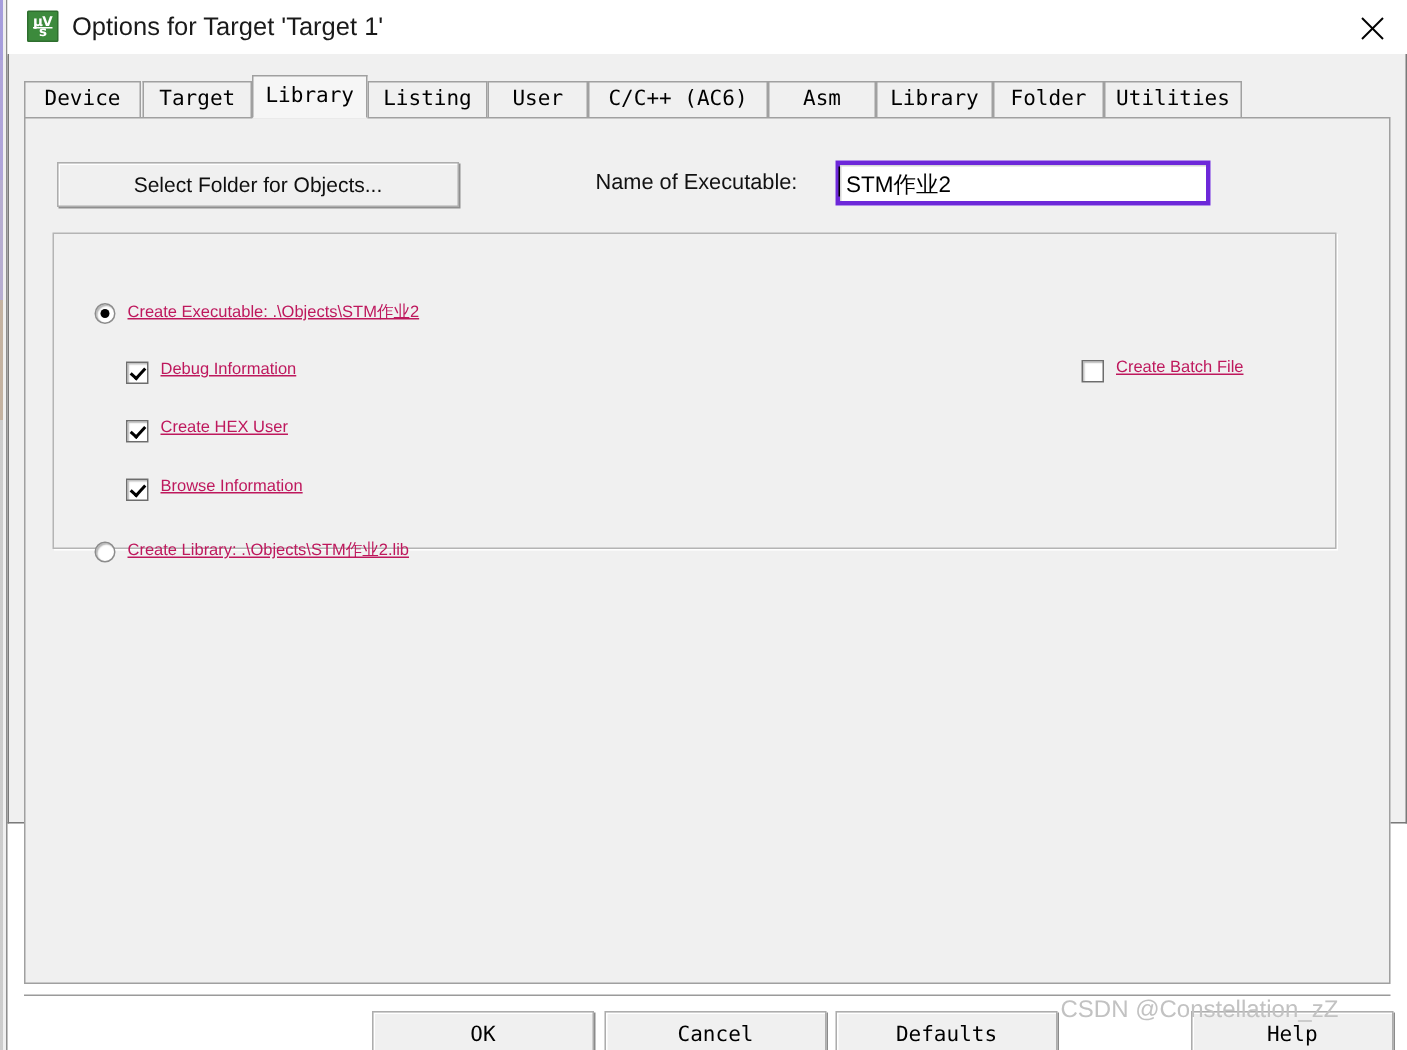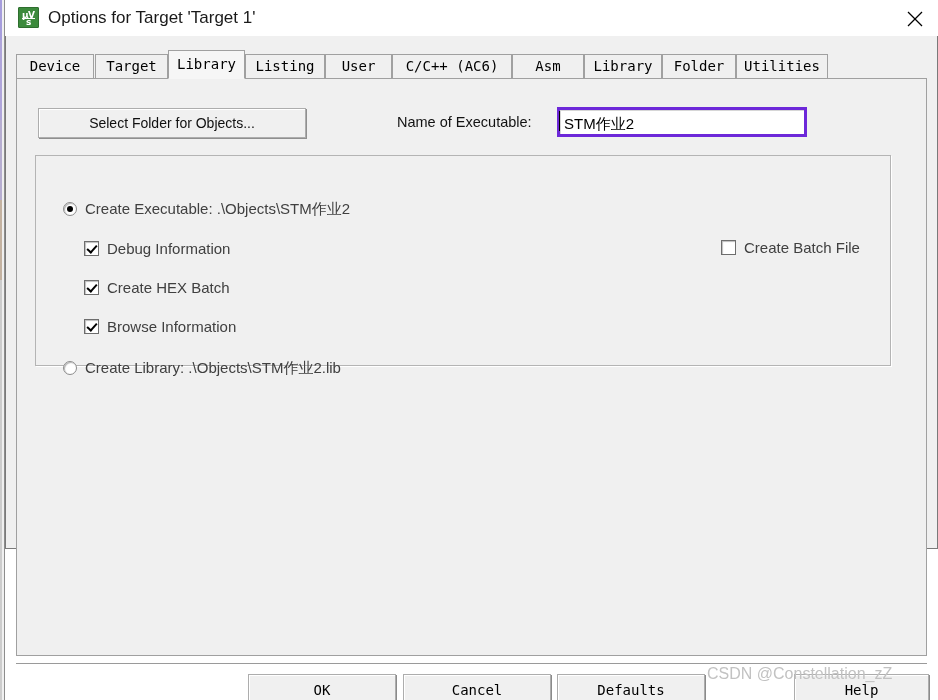--- a/index.html
+++ b/index.html
@@ -223,23 +223,24 @@
     background: #f0f0f0;
     border: 1px solid #b4b4b4;
     box-shadow: 1px 1px 0 #ffffff;
     box-sizing: border-box;
   }
 
   .radio-row, .check-row {
     position: absolute;
     white-space: nowrap;
     font-family: "Liberation Sans", sans-serif;
-    font-size: 15px;
-    color: #404040;
+    font-size: 11px;
+    color: #be185d;
     cursor: default;
+    text-decoration: underline;
   }
 
   .radio-box {
     position: absolute;
     left: 0;
     top: 2px;
     width: 14px;
     height: 14px;
     border-radius: 50%;
     background: #ffffff;
@@ -376,21 +377,21 @@
         <span class="radio-label">Create Executable:  .\Objects\STM作业2</span>
       </div>
 
       <div class="check-row" style="left:48px; top:84px;">
         <span class="check-box checked"></span>
         <span class="check-label">Debug Information</span>
       </div>
 
       <div class="check-row" style="left:48px; top:123px;">
         <span class="check-box checked"></span>
-        <span class="check-label">Create HEX Batch</span>
+        <span class="check-label">Create HEX User</span>
       </div>
 
       <div class="check-row" style="left:48px; top:162px;text-align:right;">
         <span class="check-box checked"></span>
         <span class="check-label">Browse Information</span>
       </div>
 
       <div class="radio-row" style="left:27px; top:203px;">
         <span class="radio-box"></span>
         <span class="radio-label">Create Library:  .\Objects\STM作业2.lib</span>

